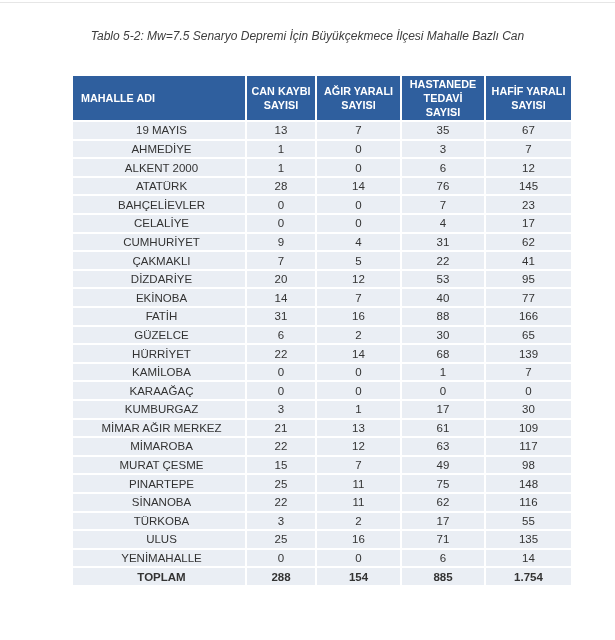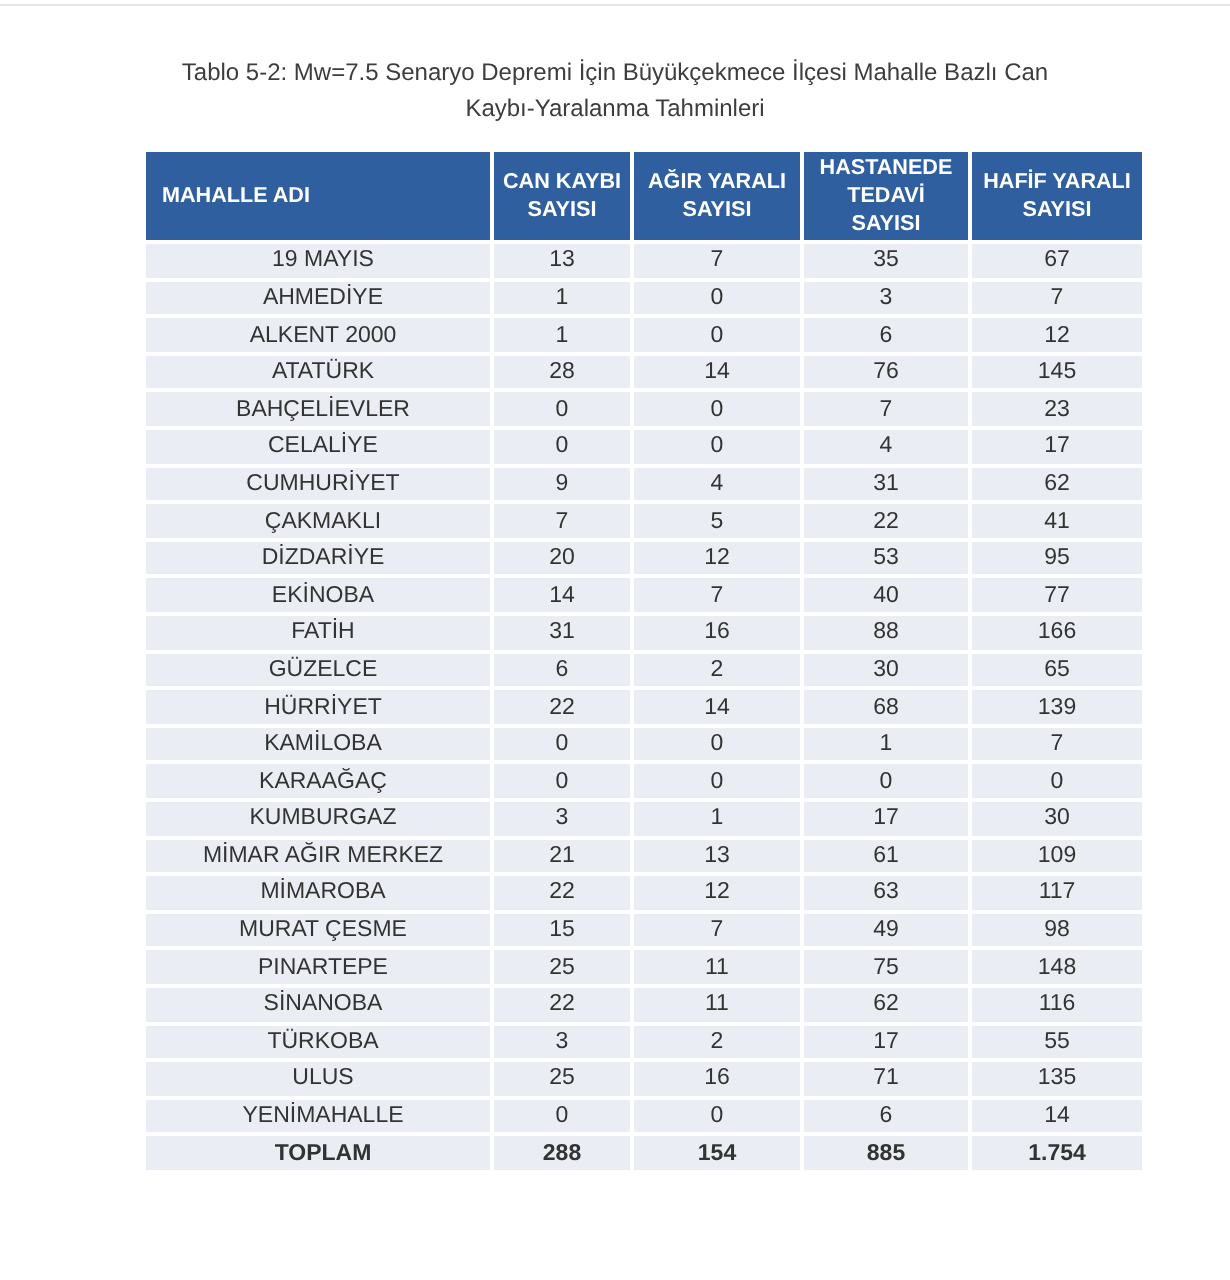--- a/index.html
+++ b/index.html
@@ -25,20 +25,21 @@
   }
   .title-block {
     position: absolute;
     top: 27px;
     left: 0;
     width: 615px;
     text-align: center;
     color: #3d3d3d;
     font-size: 12px;
     line-height: 18px;
+    font-style: italic;
   }
   .table-wrap {
     position: absolute;
     left: 71px;
     top: 74px;
     width: 496px;
   }
   table.report-table {
     width: 496px;
     table-layout: fixed;
@@ -80,21 +81,20 @@
     font-weight: bold;
   }
 </style>
 </head>
 <body>
 
 <div class="top-border"></div>
 
 <div class="title-block">
   <div>Tablo 5-2: Mw=7.5 Senaryo Depremi İçin Büyükçekmece İlçesi Mahalle Bazlı Can</div>
-  <div>Kaybı-Yaralanma Tahminleri</div>
 </div>
 
 <div class="table-wrap">
   <table class="report-table">
     <colgroup>
         <col style="width: 172px;">
         <col style="width: 68px;">
         <col style="width: 83px;">
         <col style="width: 82px;">
         <col style="width: 85px;">

